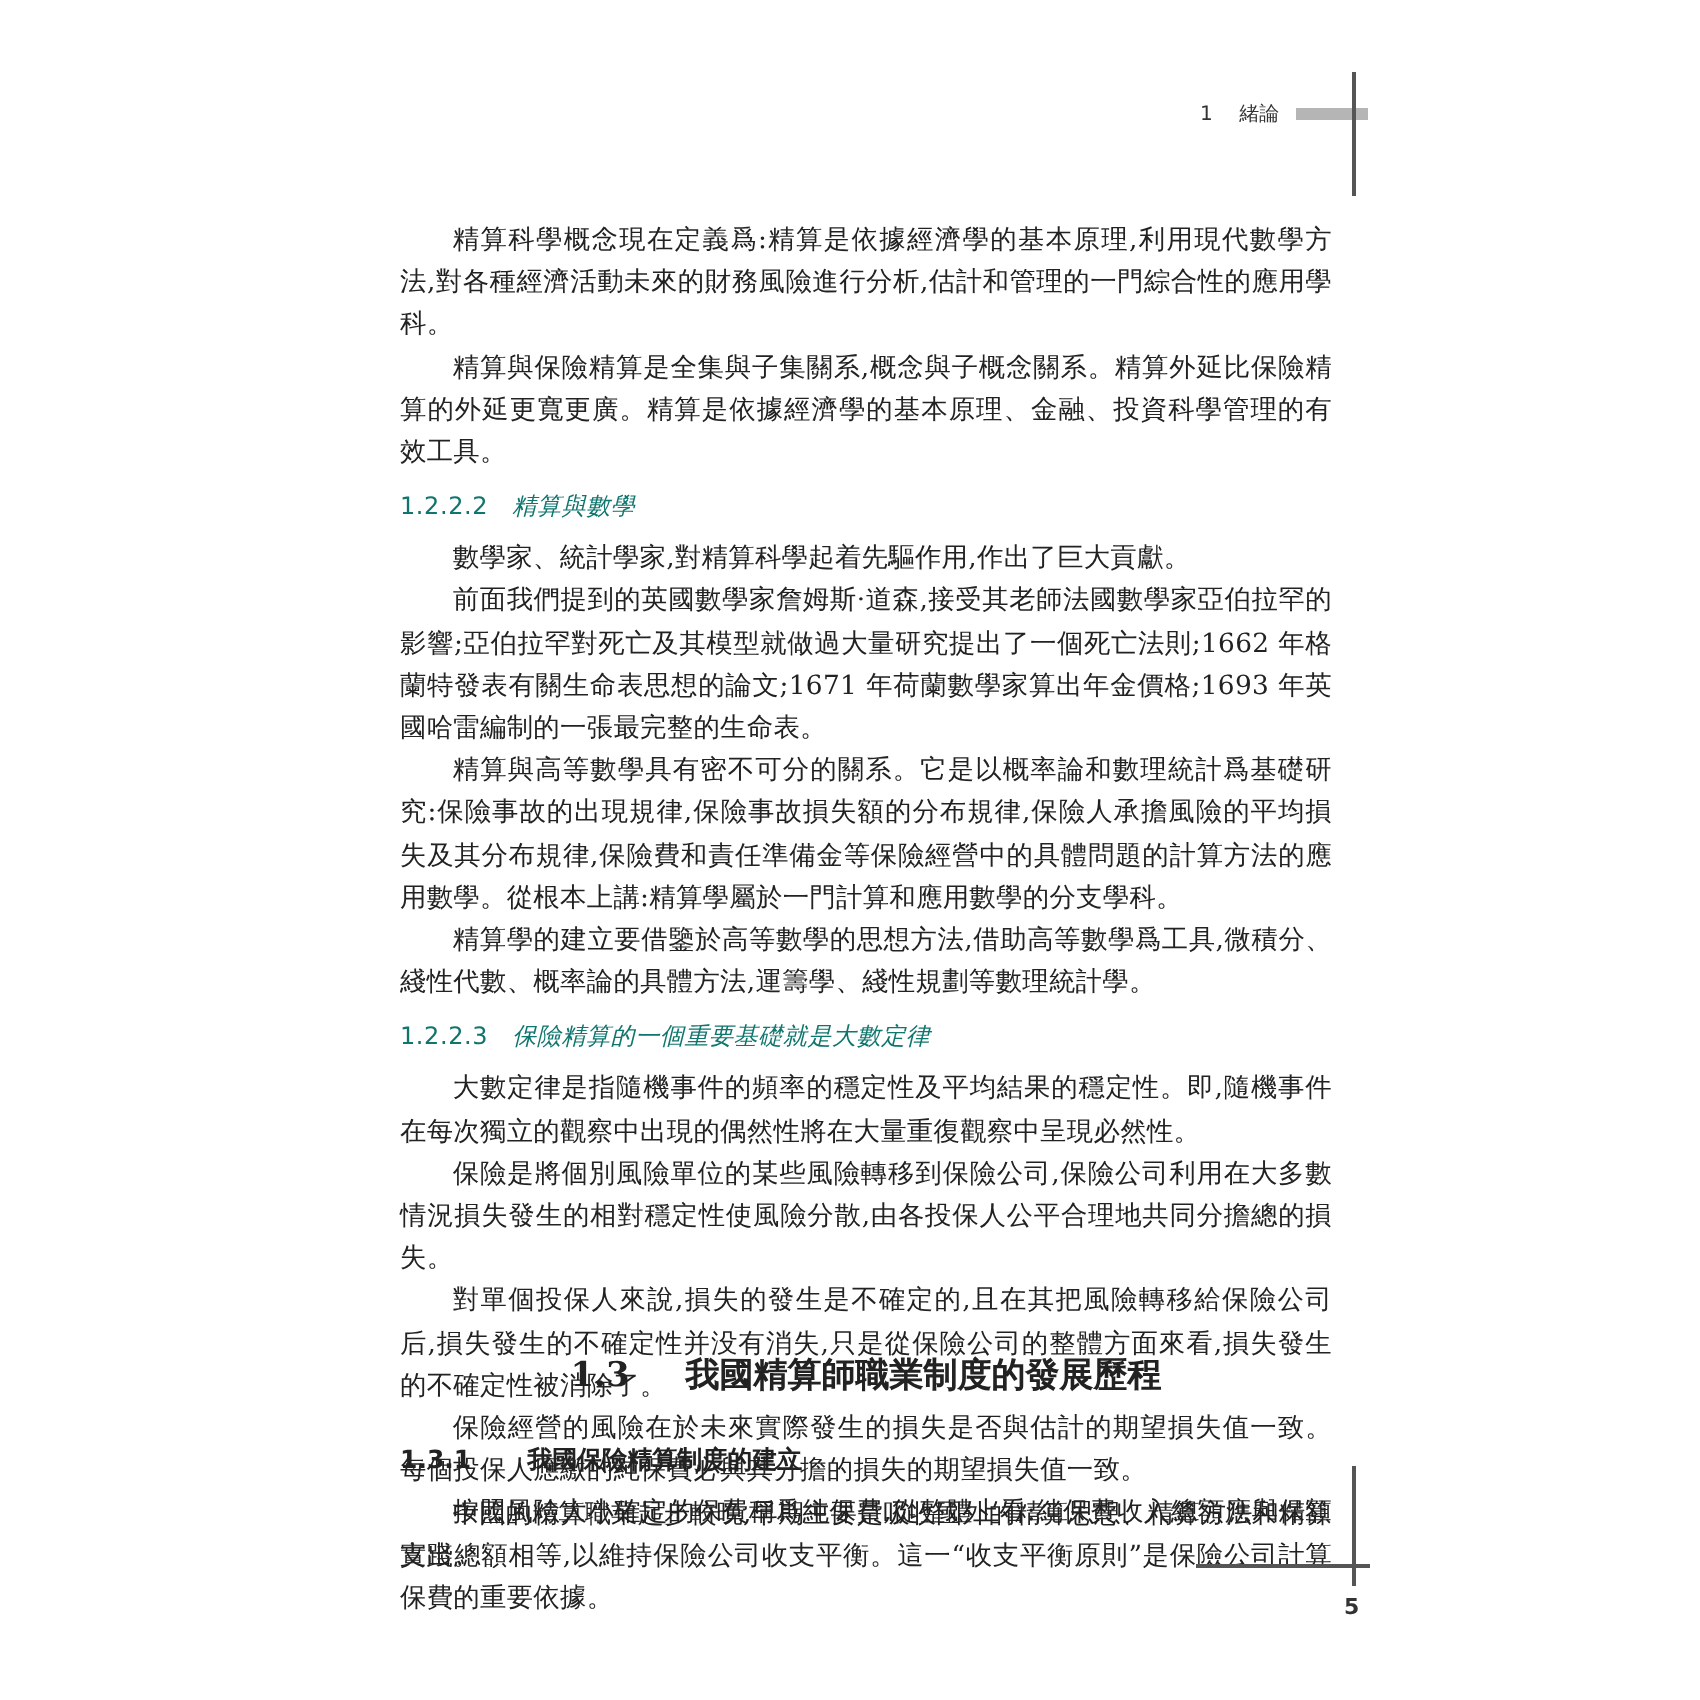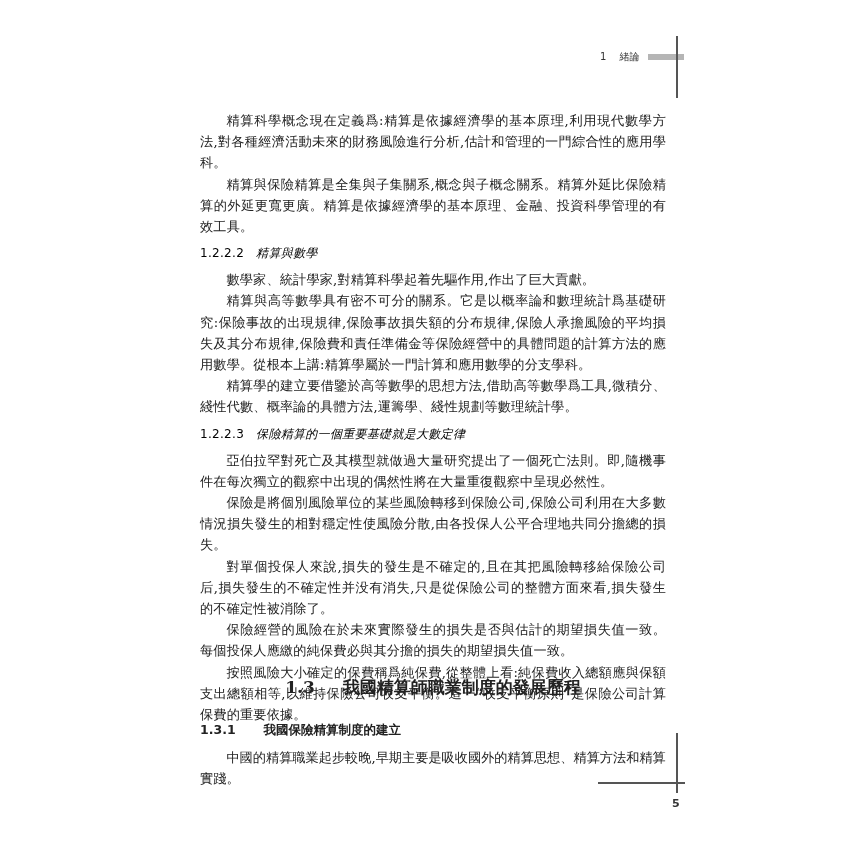--- a/index.html
+++ b/index.html
@@ -21,21 +21,21 @@
     position: absolute; left: 672px; top: 797px; font-size: 11px; font-weight: bold;
     font-family: "DejaVu Sans", sans-serif; color: #333;
   }
   .body-text { position: absolute; left: 200px; top: 86px; width: 466px; margin-top: 24px; }
   p.para {
     margin: 0; font-size: 13.2px; line-height: 21.2px; text-indent: 2em; letter-spacing: 0.15px;
     text-align: justify;
   }
   h4.subsec {
     margin: 6px 0 6px 0; font-size: 12px; font-weight: normal; line-height: 20px; letter-spacing: 0.3px;
-    font-family: "DejaVu Serif", serif; color: #000000;
+    font-family: "DejaVu Serif", serif; color: #0f766e;
   }
   h4.subsec .sec-num { font-family: "DejaVu Sans", sans-serif; margin-right: 12px; }
   h4.subsec .sec-title { font-style: italic; }
   h2.section {
     position: absolute; left: 200px; top: 676px; width: 466px; margin: 0;
     text-align: center; font-size: 17px; font-weight: bold; color: #222;
   }
   h2.section .sec-num { margin-right: 28px; }
   h3.subsection {
     position: absolute; left: 200px; top: 722px; margin: 0; font-size: 12.5px; font-weight: bold;
@@ -54,24 +54,25 @@
     <span>緒論</span>
   </div>
   <div class="head-bar"></div>
   <div class="crop-v-top"></div>
 
   <div class="body-text" id="body-text">
       <p class="para">精算科學概念現在定義爲:精算是依據經濟學的基本原理,利用現代數學方法,對各種經濟活動未來的財務風險進行分析,估計和管理的一門綜合性的應用學科。</p>
       <p class="para">精算與保險精算是全集與子集關系,概念與子概念關系。精算外延比保險精算的外延更寬更廣。精算是依據經濟學的基本原理、金融、投資科學管理的有效工具。</p>
       <h4 class="subsec"><span class="sec-num">1.2.2.2</span><span class="sec-title">精算與數學</span></h4>
       <p class="para">數學家、統計學家,對精算科學起着先驅作用,作出了巨大貢獻。</p>
+      <p class="para">前面我們提到的英國數學家詹姆斯·道森,接受其老師法國數學家亞伯拉罕的影響;亞伯拉罕對死亡及其模型就做過大量研究提出了一個死亡法則;1662 年格蘭特發表有關生命表思想的論文;1671 年荷蘭數學家算出年金價格;1693 年英國哈雷編制的一張最完整的生命表。</p>
       <p class="para">精算與高等數學具有密不可分的關系。它是以概率論和數理統計爲基礎研究:保險事故的出現規律,保險事故損失額的分布規律,保險人承擔風險的平均損失及其分布規律,保險費和責任準備金等保險經營中的具體問題的計算方法的應用數學。從根本上講:精算學屬於一門計算和應用數學的分支學科。</p>
       <p class="para">精算學的建立要借鑒於高等數學的思想方法,借助高等數學爲工具,微積分、綫性代數、概率論的具體方法,運籌學、綫性規劃等數理統計學。</p>
       <h4 class="subsec"><span class="sec-num">1.2.2.3</span><span class="sec-title">保險精算的一個重要基礎就是大數定律</span></h4>
-      <p class="para">亞伯拉罕對死亡及其模型就做過大量研究提出了一個死亡法則。即,隨機事件在每次獨立的觀察中出現的偶然性將在大量重復觀察中呈現必然性。</p>
+      <p class="para">大數定律是指隨機事件的頻率的穩定性及平均結果的穩定性。即,隨機事件在每次獨立的觀察中出現的偶然性將在大量重復觀察中呈現必然性。</p>
       <p class="para">保險是將個別風險單位的某些風險轉移到保險公司,保險公司利用在大多數情況損失發生的相對穩定性使風險分散,由各投保人公平合理地共同分擔總的損失。</p>
       <p class="para">對單個投保人來說,損失的發生是不確定的,且在其把風險轉移給保險公司后,損失發生的不確定性并没有消失,只是從保險公司的整體方面來看,損失發生的不確定性被消除了。</p>
       <p class="para">保險經營的風險在於未來實際發生的損失是否與估計的期望損失值一致。每個投保人應繳的純保費必與其分擔的損失的期望損失值一致。</p>
       <p class="para">按照風險大小確定的保費稱爲純保費,從整體上看:純保費收入總額應與保額支出總額相等,以維持保險公司收支平衡。這一“收支平衡原則”是保險公司計算保費的重要依據。</p>
     </div>
 
   <h2 class="section">
     <span class="sec-num">1.3</span><span>我國精算師職業制度的發展歷程</span>
   </h2>
   <h3 class="subsection">

